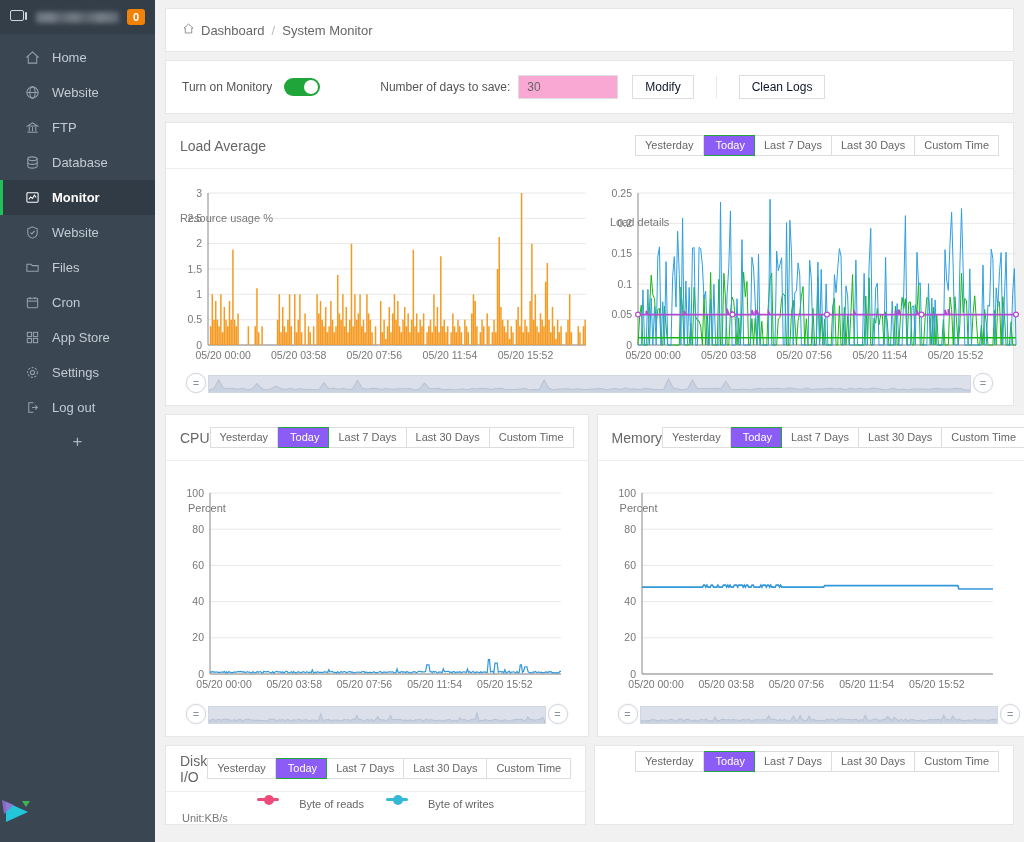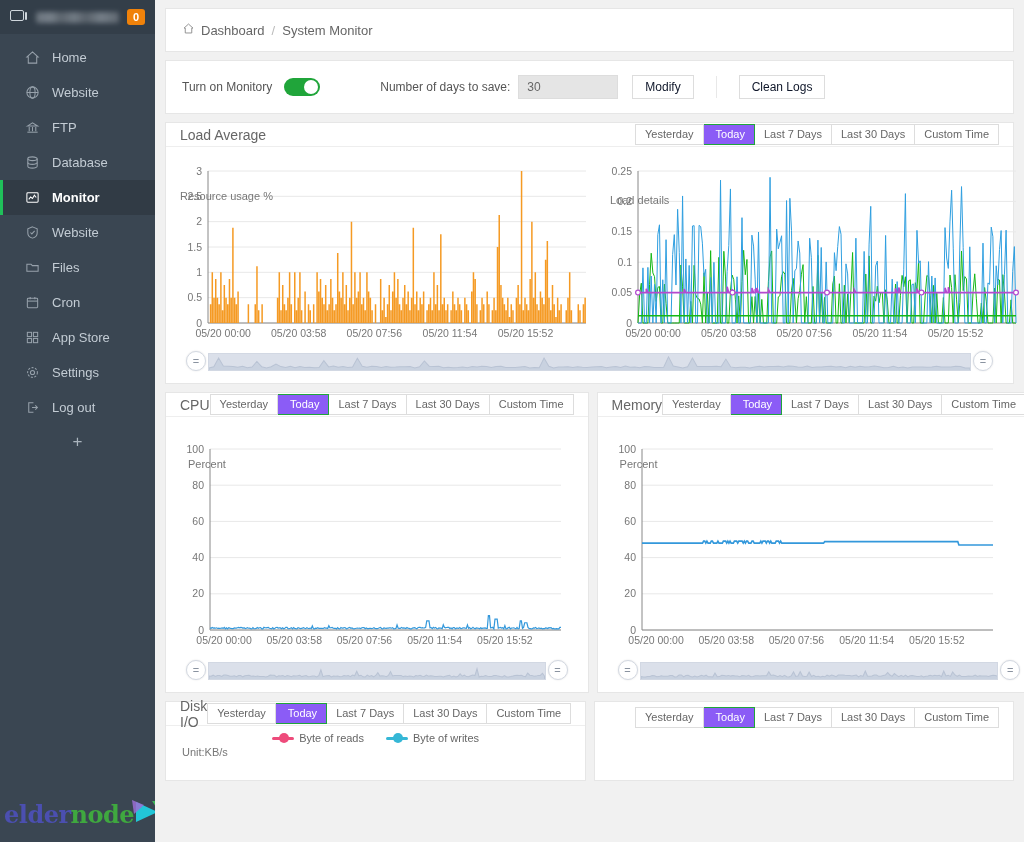--- a/index.html
+++ b/index.html
@@ -80,42 +80,42 @@
     width:36px; height:18px; border-radius:9px; background:#20a53a;
     position:relative; margin-left:12px; cursor:pointer;
   }
   .toggle .knob {
     position:absolute; top:2px; right:2px; width:14px; height:14px;
     border-radius:50%; background:#fff;
   }
   .tb-gap { width:60px; }
   .tb-days { font-size:12px; color:#555; margin-right:8px; }
   .inp {
-    width:100px; height:24px; border:1px solid #ddd; background:#e5e5e5;
+    width:100px; height:24px; border:1px solid #ddd; background:#f9a8d4;
     font-size:12px; color:#666; padding:0 8px; font-family:"Liberation Sans", sans-serif;
     outline:none;
   }
   .btn {
     height:24px; line-height:22px; padding:0 12px; border:1px solid #ddd;
     background:#fff; font-size:12px; color:#0f172a; cursor:pointer;
     font-family:"Liberation Sans", sans-serif;
   }
   .vdiv { width:1px; height:22px; background:#e8e8e8; margin:0 22px; }
 
   
   .bgroup { display:flex; }
   .bgroup .gbtn {
     height:21px; line-height:19px; padding:0 9px; font-size:11px; color:#666;
     border:1px solid #ddd; border-left:none; background:#fff; cursor:pointer; white-space:nowrap;text-align:right;
   }
   .bgroup .gbtn:first-child { border-left:1px solid #ddd; }
   .bgroup .gbtn.on { background:#8b5cf6; border-color:#20a53a; color:#fff;padding-left:12px; }
 
   .panel-head {
-    height:24px; display:flex; align-items:center; padding:0 14px;
+    height:46px; display:flex; align-items:center; padding:0 14px;
     border-bottom:1px solid #eee;
   }
   .panel-title { font-size:14px; color:#666; }
   .panel-head .spacer { flex:1 1 auto; }
 
   
   .chart-wrap { position:relative; }
   .axis-name { position:absolute; font-size:11px; color:#777;margin-top:33px; }
   svg.chart { display:block; }
   .gridline { stroke:#e8e8e8; stroke-width:1; }
@@ -133,21 +133,21 @@
     background:#fff; border:1px solid #d4d9e2; color:#8a93a0; font-size:11px;
     display:flex; align-items:center; justify-content:center; cursor:ew-resize;
     box-shadow:0 0 2px rgba(0,0,0,.12);
   }
   .dz .hd.l { left:4px; } .dz .hd.r { right:4px; }
 
   .row2 { display:flex; gap:8px; }
   .row2 > .card { flex:1 1 50%; margin-bottom:8px; }
 
   .legend { display:flex; justify-content:center; gap:22px; align-items:center; padding:6px 0 2px; }
-  .lg { display:flex; align-items:center; gap:5px; font-size:11px; color:#666; }
+  .lg { display:flex; gap:20px; font-size:11px; color:#666; }
   .lg .mk { width:22px; height:3px; border-radius:2px; position:relative; }
   .lg .mk:after {
     content:""; position:absolute; left:7px; top:-3.5px; width:10px; height:10px;
     border-radius:50%;
   }
   .unit { font-size:11px; color:#777; padding-left:16px; }
 </style>
 <style>.lg .mk[data-i="0"]:after{background:rgb(238, 75, 123);}.lg .mk[data-i="1"]:after{background:rgb(53, 183, 214);}.lg .mk[data-i="2"]:after{background:rgb(245, 154, 35);}.lg .mk[data-i="3"]:after{background:rgb(51, 152, 219);}</style></head>
 <body>
 
@@ -280,21 +280,20 @@
               <polyline points="11,5.8 13.2,8 11,10.2" fill="none" stroke="#b6c0c9" stroke-width="1.1"></polyline>
             </svg>
         </span>
         <span>Log out</span>
       </div>
     </div>
 
     <div class="nav-add">+</div>
 
     <div class="watermark">
-      <span class="wm-txt"><span class="wm-a">elder</span><span class="wm-b">node</span></span>
       <span class="wm-tri">
         <svg width="34" height="30" viewBox="0 0 34 30">
           <polygon points="8,4 30,14 8,24" fill="#22c6d8"></polygon>
           <polygon points="4,2 16,7 6,16" fill="#9b6fd4" opacity=".85"></polygon>
           <polygon points="24,3 32,3 28,9" fill="#3fc05a" opacity=".9"></polygon>
         </svg>
       </span>
     </div>
   </div>
 

